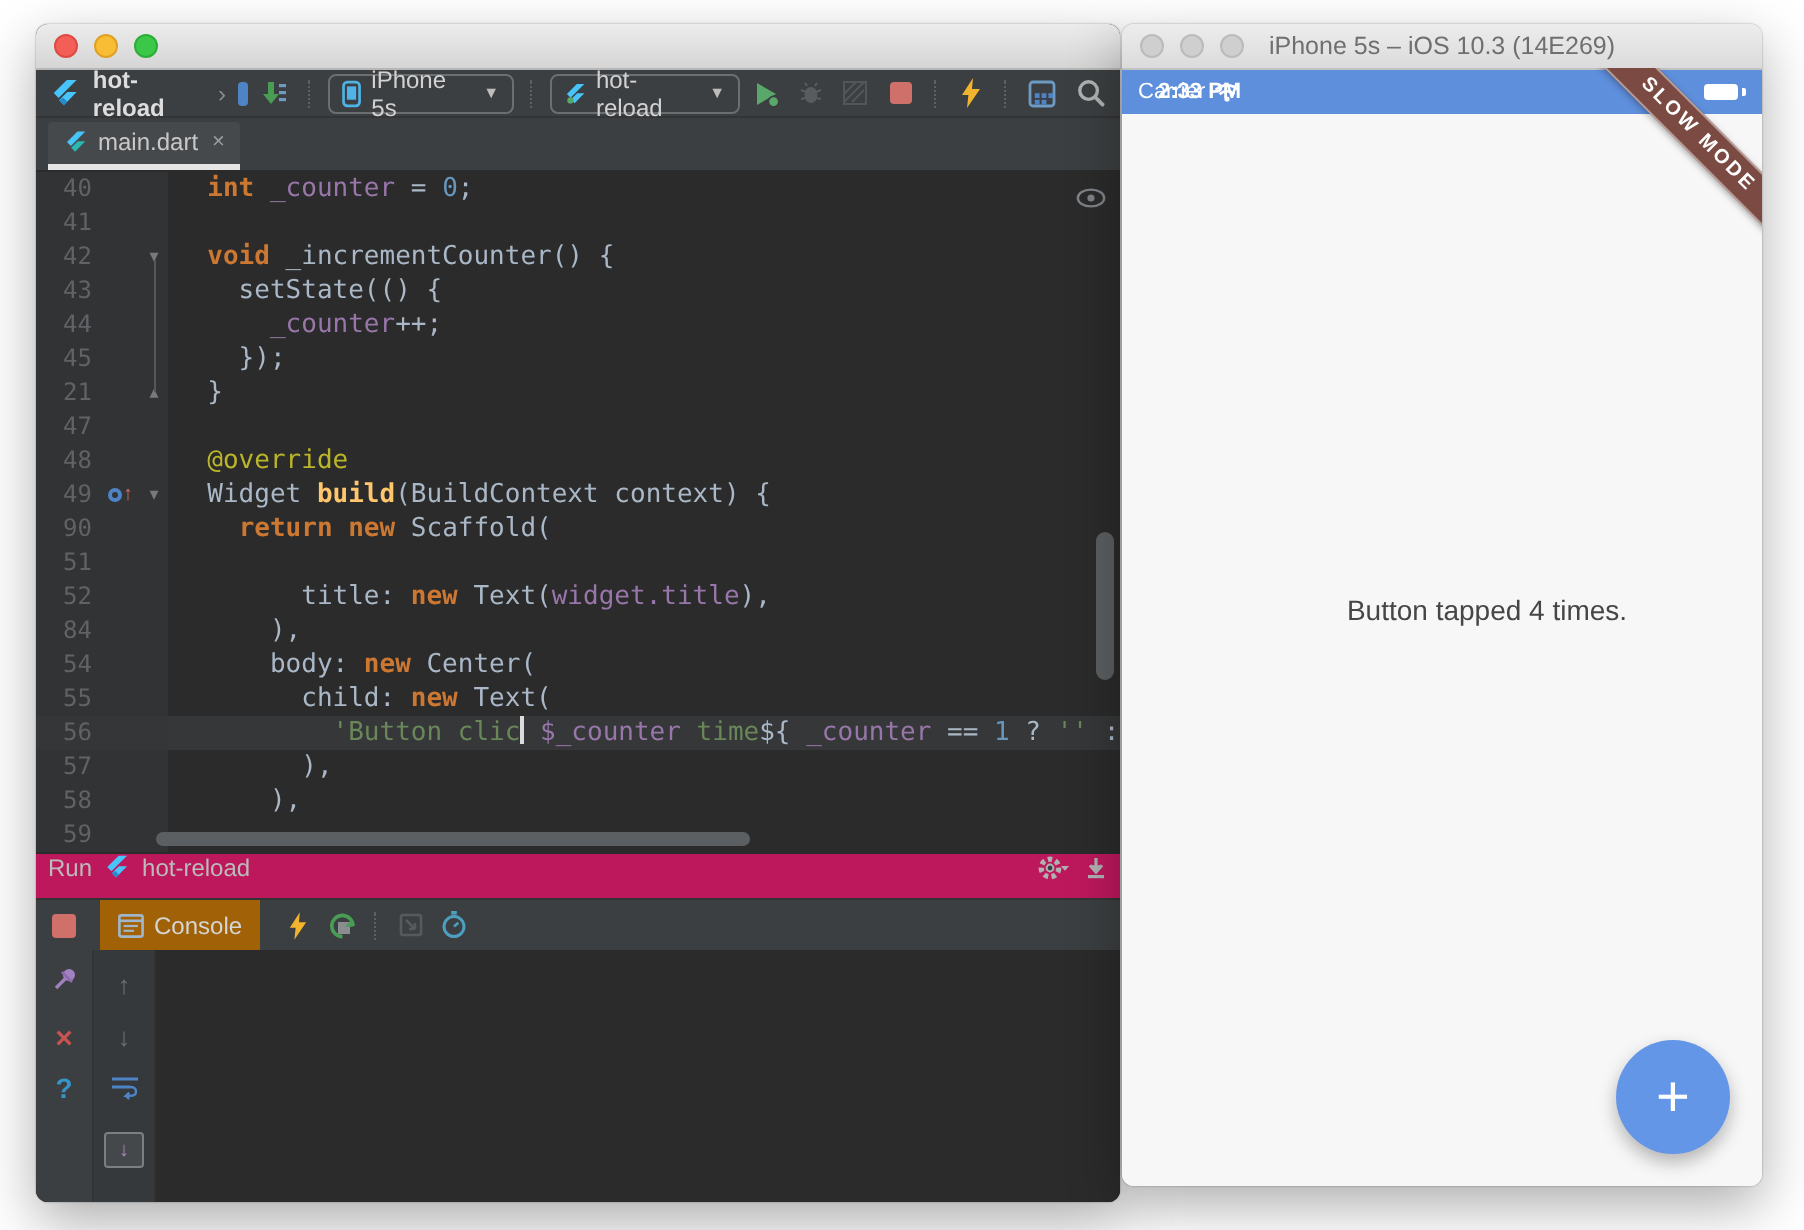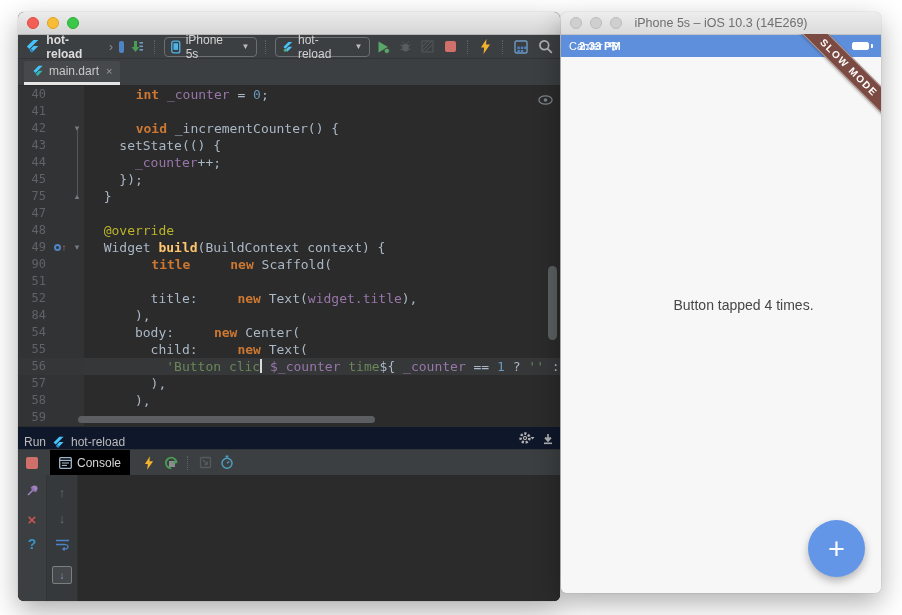--- a/index.html
+++ b/index.html
@@ -42,41 +42,41 @@
   .ed-row{display:flex;height:17px;line-height:17px;}
   .ed-row.current{background:#353738;}
   .gut-num{flex:0 0 28px;text-align:right;color:#606366;background:#313335;font:12px/17px "DejaVu Sans Mono",monospace;padding-right:4px;}
   .ed-row.current .gut-num{background:#343638;}
   .gut-mark{flex:0 0 20px;background:#313335;display:flex;align-items:center;justify-content:center;gap:1px;}
   .ed-row.current .gut-mark{background:#343638;}
   .gut-fold{flex:0 0 14px;background:#313335;color:#767A7D;font-size:9px;line-height:17px;text-align:center;}
   .ed-row.current .gut-fold{background:#343638;}
   .code{margin:0;padding:0 0 0 4px;font:13px/17px "DejaVu Sans Mono",monospace;color:#A9B7C6;white-space:pre;flex:1;overflow:hidden;}
   .c-t{color:#A9B7C6;}
-  .c-kw{color:#CC7832;font-weight:bold;margin-left:32px;}
+  .c-kw{color:#CC7832;font-weight:bold;}
   .c-v{color:#9876AA;}
   .c-num{color:#6897BB;}
   .c-s{color:#6A8759;}
   .c-a{color:#BBB529;}
   .c-f{color:#FFC66D;font-weight:bold;}
   .caret{display:inline-block;width:2px;height:14px;background:#DBDBDB;vertical-align:-2px;}
   .ov-dot{width:7px;height:7px;border-radius:50%;border:2px solid #4E84C6;box-sizing:border-box;display:inline-block;}
   .ov-up{color:#CC6A60;font-size:10px;font-weight:bold;}
   .fold-line{position:absolute;left:59px;top:44px;width:1px;height:66px;background:#55585A;}
   .vscroll{position:absolute;right:3px;top:180px;width:9px;height:74px;border-radius:5px;background:#5C5F61;}
   .hscroll{position:absolute;left:60px;bottom:3px;width:297px;height:7px;border-radius:4px;background:#5C5F61;}
   .eye{position:absolute;right:7px;top:5px;opacity:.75;}
 
   
-  .run-header{height:22px;flex:0 0 22px;background:#0f172a;border-top:1px solid #2B2B2B;display:flex;align-items:flex-end;padding:0 6px;gap:6px;}
+  .run-header{height:22px;flex:0 0 22px;background:#be185d;border-top:1px solid #2B2B2B;display:flex;align-items:flex-start;padding:0 6px;gap:6px;}
   .run-header .lbl{font-size:12px;color:#BBBBBB;}
   .run-header .spacer{flex:1;}
   .run-tabs{height:25px;flex:0 0 25px;background:#3C3F41;border-top:1px solid #323435;display:flex;align-items:center;gap:4px;}
   .run-stop-cell{flex:0 0 28px;display:flex;align-items:center;justify-content:center;}
-  .console-tab{display:flex;align-items:center;gap:5px;background:#000000;height:25px;padding:0 9px;font-size:12px;color:#D5D5D5;box-sizing:border-box;}
+  .console-tab{display:flex;align-items:center;gap:5px;background:#a16207;height:25px;padding:0 9px;font-size:12px;color:#D5D5D5;box-sizing:border-box;}
   .run-body{flex:1;display:flex;background:#2B2B2B;}
   .stripe1{flex:0 0 28px;background:#3C3F41;display:flex;flex-direction:column;align-items:center;padding-top:8px;gap:12px;border-right:1px solid #323435;}
   .stripe2{flex:0 0 30px;background:#36393B;display:flex;flex-direction:column;align-items:center;padding-top:10px;gap:11px;border-right:1px solid #2F3133;}
   .console-area{flex:1;background:#2B2B2B;}
   .s-ico{font-size:13px;line-height:13px;}
   .arrow-dim{color:#6B6E70;font-size:13px;font-weight:bold;}
   .frame-ico{width:18px;height:16px;border:1px solid #7A7F82;border-radius:2px;background:#44484B;display:flex;align-items:center;justify-content:center;color:#A98BC6;font-size:10px;font-weight:bold;}
 
   
   #sim{left:561px;top:12px;width:320px;height:581px;background:#F7F7F7;z-index:2;display:flex;flex-direction:column;}
@@ -243,21 +243,21 @@
           <div class="gut-fold"></div>
           <pre class="code"><span class="c-t">      </span><span class="c-v">_counter</span><span class="c-t">++;</span></pre>
         </div>
         <div class="ed-row">
           <div class="gut-num">45</div>
           <div class="gut-mark"></div>
           <div class="gut-fold"></div>
           <pre class="code"><span class="c-t">    });</span></pre>
         </div>
         <div class="ed-row">
-          <div class="gut-num">75</div>
+          <div class="gut-num">21</div>
           <div class="gut-mark"></div>
           <div class="gut-fold">▴</div>
           <pre class="code"><span class="c-t">  }</span></pre>
         </div>
         <div class="ed-row">
           <div class="gut-num">47</div>
           <div class="gut-mark"></div>
           <div class="gut-fold"></div>
           <pre class="code"></pre>
         </div>
@@ -273,21 +273,21 @@
             <span class="ov-dot"></span>
             <span class="ov-up">↑</span>
           </div>
           <div class="gut-fold">▾</div>
           <pre class="code"><span class="c-t">  Widget </span><span class="c-f">build</span><span class="c-t">(BuildContext context) {</span></pre>
         </div>
         <div class="ed-row">
           <div class="gut-num">90</div>
           <div class="gut-mark"></div>
           <div class="gut-fold"></div>
-          <pre class="code"><span class="c-t">    </span><span class="c-kw">title</span><span class="c-t"> </span><span class="c-kw">new</span><span class="c-t"> Scaffold(</span></pre>
+          <pre class="code"><span class="c-t">    </span><span class="c-kw">return</span><span class="c-t"> </span><span class="c-kw">new</span><span class="c-t"> Scaffold(</span></pre>
         </div>
         <div class="ed-row">
           <div class="gut-num">51</div>
           <div class="gut-mark"></div>
           <div class="gut-fold"></div>
         </div>
         <div class="ed-row">
           <div class="gut-num">52</div>
           <div class="gut-mark"></div>
           <div class="gut-fold"></div>

